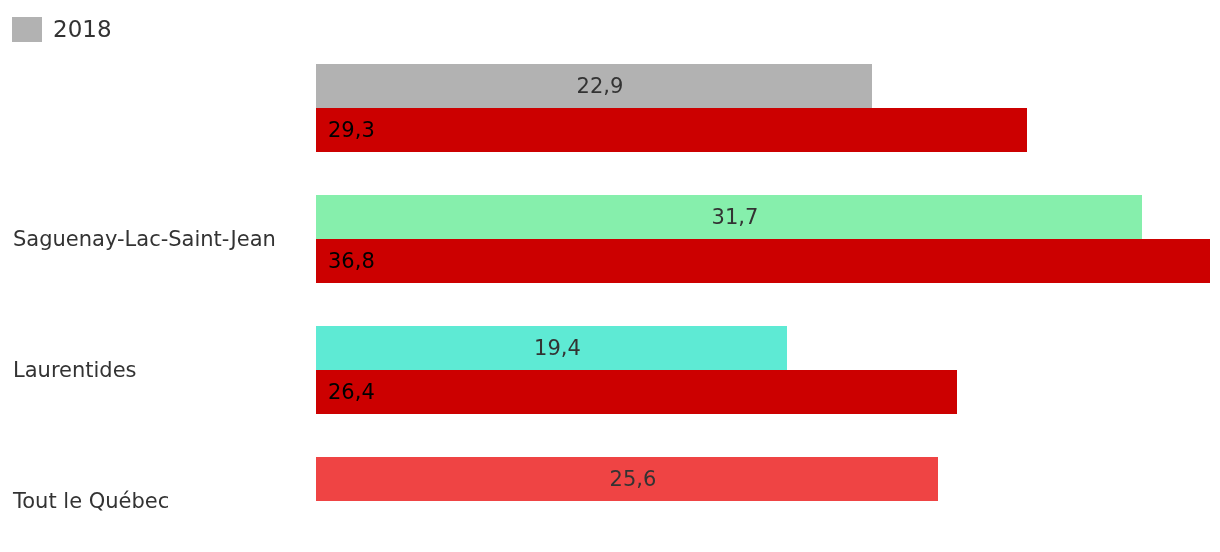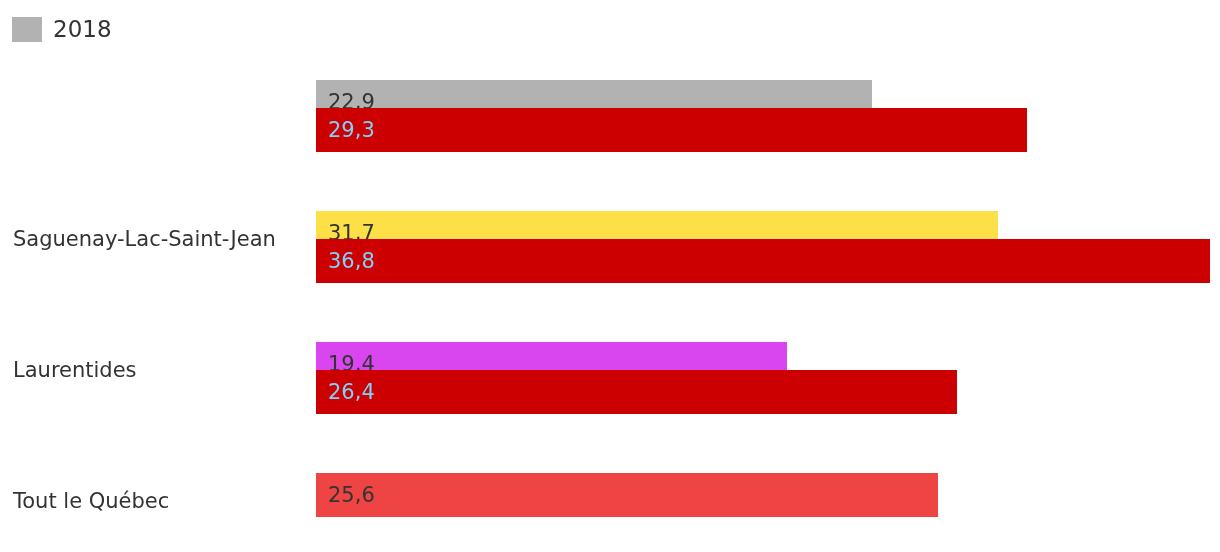--- a/index.html
+++ b/index.html
@@ -79,30 +79,30 @@
     white-space: nowrap;
   }
   .bar {
     position: absolute;
     left: 316px;
     height: 44px;
     display: flex;
     align-items: center;
     box-sizing: border-box;
   }
-  .bar.gray  { top: 16px;  background: #b2b2b2; }
+  .bar.gray  { top: 0px;  background: #b2b2b2; justify-content: center; }
   .bar.red   { top: 44px; background: #cc0000; }
   .bar-value {
     font-size: 21px;
     line-height: 1;
     padding-left: 12px;
     white-space: nowrap;
   }
   .bar.gray .bar-value { color: #333333; }
-  .bar.red  .bar-value { color: #7dd3fc; }
+  .bar.red  .bar-value { color: #000000; }
 </style>
 </head>
 <body>
 
 <div id="chart-root">
 
   <div class="legend">
     <div class="legend-item">
       <span class="legend-swatch" style="background:#b2b2b2"></span>
       <span class="legend-label">2018</span>
@@ -113,30 +113,30 @@
       <div class="group" style="top: 64px;">
         <div class="bar gray" style="width: 556px; background: rgb(178, 178, 178);">
           <span class="bar-value">22,9</span>
         </div>
         <div class="bar red" style="width: 711px; background: rgb(204, 0, 0);">
           <span class="bar-value">29,3</span>
         </div>
       </div>
       <div class="group" style="top: 195px;">
         <div class="cat-label">Saguenay-Lac-Saint-Jean</div>
-        <div class="bar gray" style="width: 682px; background: #fde047;">
+        <div class="bar gray" style="width: 826px; background: #86efac;">
           <span class="bar-value">31,7</span>
         </div>
         <div class="bar red" style="width: 894px; background: rgb(204, 0, 0);">
           <span class="bar-value">36,8</span>
         </div>
       </div>
       <div class="group" style="top: 326px;">
         <div class="cat-label">Laurentides</div>
-        <div class="bar gray" style="width: 471px; background: #d946ef;">
+        <div class="bar gray" style="width: 471px; background: #5eead4;">
           <span class="bar-value">19,4</span>
         </div>
         <div class="bar red" style="width: 641px; background: rgb(204, 0, 0);">
           <span class="bar-value">26,4</span>
         </div>
       </div>
       <div class="group" style="top: 457px;">
         <div class="cat-label">Tout le Québec</div>
         <div class="bar gray" style="width: 622px; background: #ef4444;">
           <span class="bar-value">25,6</span>

